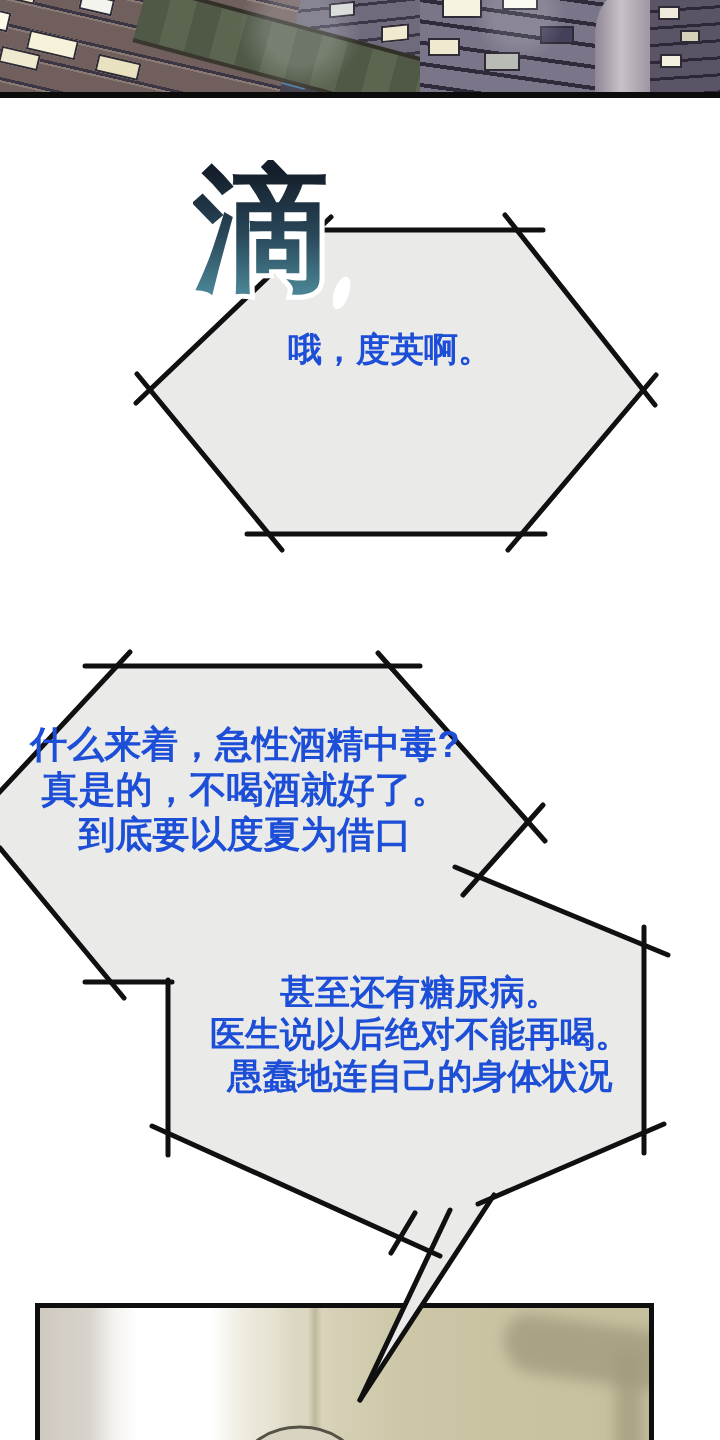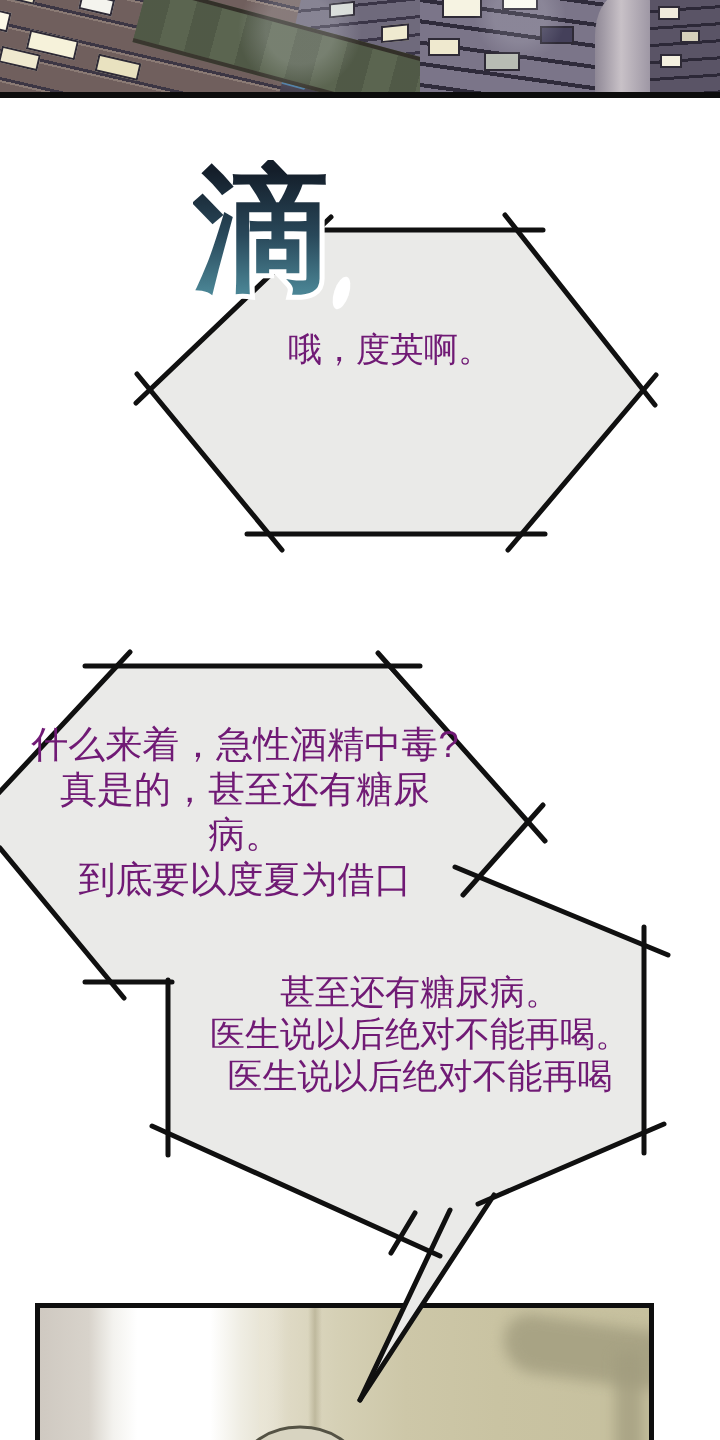--- a/index.html
+++ b/index.html
@@ -54,21 +54,21 @@
   .sfx-outline{color:#ffffff;-webkit-text-stroke:10px #ffffff;}
   .sfx-fill{z-index:4;color:#24414f;}
   @supports (-webkit-background-clip:text){
     .sfx-fill{background:linear-gradient(180deg,#141e2a 8%,#29485a 55%,#4a8494 96%);
               -webkit-background-clip:text;background-clip:text;color:transparent;}
   }
   .drip-hl{left:334px;top:276px;width:15px;height:34px;background:#ffffff;border-radius:50%;
            transform:rotate(18deg);z-index:4;}
 
   
-  .btxt{z-index:5;text-align:center;font-weight:400;color:#701a75;letter-spacing:0px;}
+  .btxt{z-index:5;text-align:center;font-weight:700;color:#1d4ed8;letter-spacing:0px;}
   .b1{left:240px;top:329px;width:300px;font-size:34px;line-height:41px;}
   .b2a{left:25px;top:722px;width:440px;font-size:37px;line-height:45px;}
   .b2b{left:200px;top:971px;width:440px;font-size:35px;line-height:42px;text-align:center;}
 </style>
 </head>
 <body>
 
 <div class="page">
 
   <div class="abs city">
@@ -154,23 +154,23 @@
   <div class="abs sfx sfx-outline">滴</div>
   <div class="abs sfx sfx-fill">滴</div>
   <div class="abs drip-hl"></div>
 
   <div class="abs btxt b1">
     <div>哦，度英啊。</div>
   </div>
 
   <div class="abs btxt b2a">
     <div>什么来着，急性酒精中毒?</div>
-    <div>真是的，甚至还有糖尿病。</div>
+    <div>真是的，不喝酒就好了。</div>
     <div>到底要以度夏为借口</div>
   </div>
 
   <div class="abs btxt b2b">
     <div>甚至还有糖尿病。</div>
     <div>医生说以后绝对不能再喝。</div>
-    <div>医生说以后绝对不能再喝</div>
+    <div>愚蠢地连自己的身体状况</div>
   </div>
 
 </div>
 
 </body></html>

